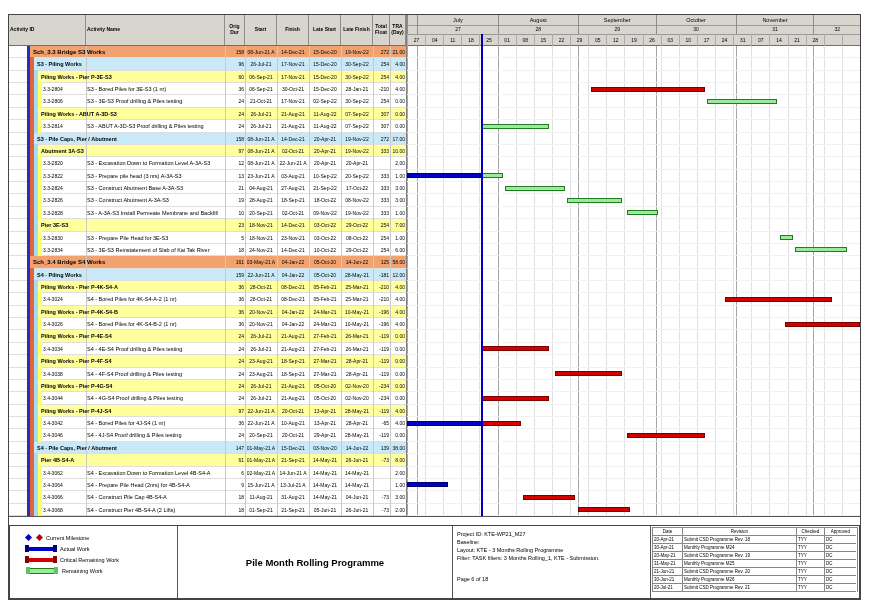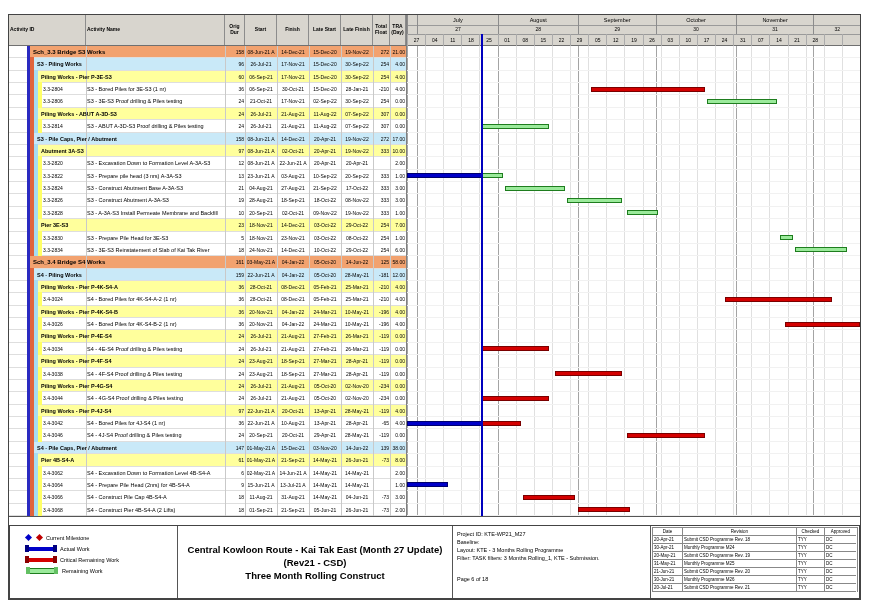--- a/index.html
+++ b/index.html
@@ -842,22 +842,21 @@
           <div class="lrow">
             <div class="lbar remaining">
               <div class="cap l"></div>
               <div class="cap r"></div>
             </div>
             <div class="llab">Remaining Work</div>
           </div>
         </div>
     </div>
     <div class="fcell f-title">
-      <div class="t1">Central Kowloon Route - Kai Tak East (Month 27 Update) (Rev21 - CSD)</div>
-      <div class="t2">Three Month Rolling Construct</div>
+      <div class="t2">Pile Month Rolling Programme</div>
     </div>
     <div class="fcell f-info">
       <div class="iline">Project ID: KTE-WP21_M27</div>
       <div class="iline">Baseline:</div>
       <div class="iline">Layout: KTE - 3 Months Rolling Programme</div>
       <div class="iline">Filter: TASK filters: 3 Months Rolling_1, KTE - Submission.</div>
       <div class="pnum">Page 6 of 18</div>
     </div>
     <div class="fcell f-rev">
       <div class="rtbl">

